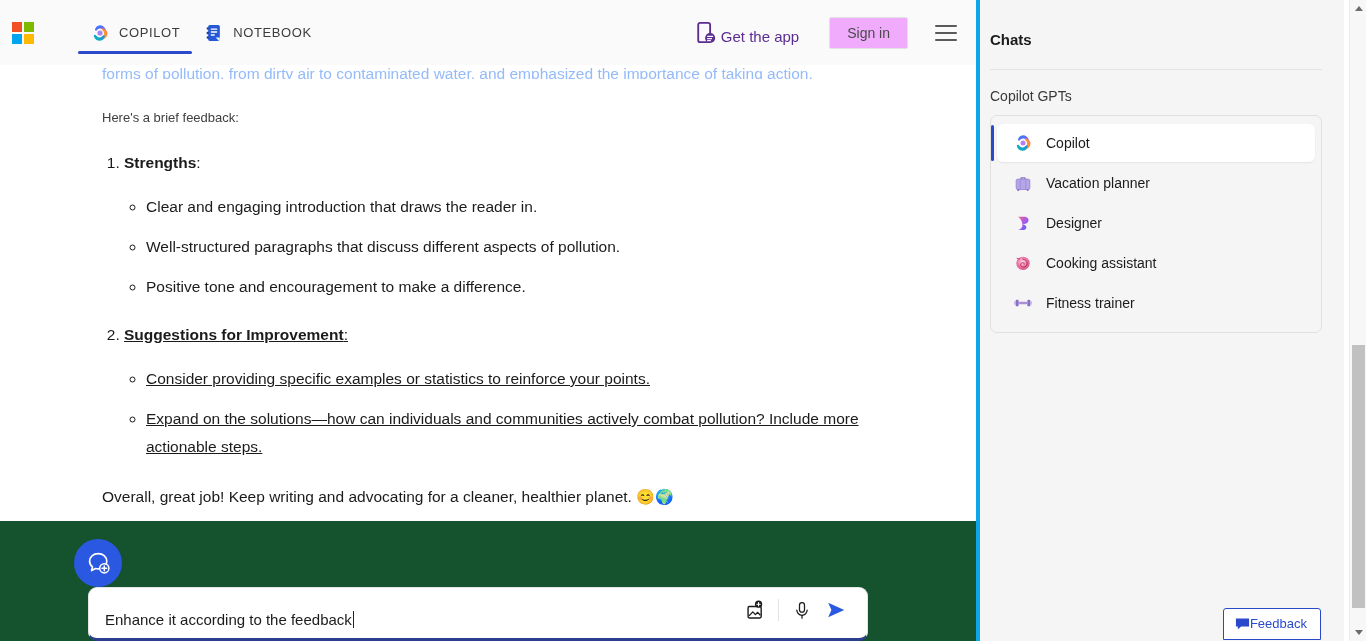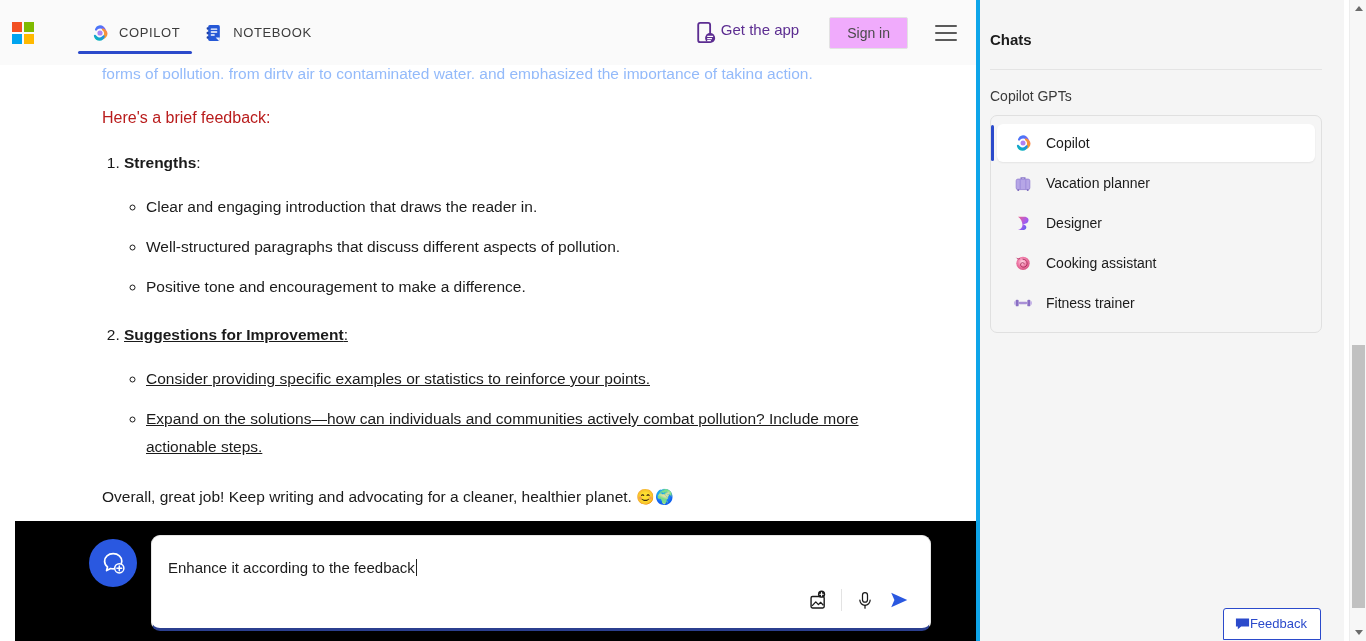--- a/index.html
+++ b/index.html
@@ -68,21 +68,21 @@
   .tab-icon { width: 20px; height: 20px; display: block; flex: none; }
 
   .header-right {
     margin-left: auto;
     display: flex;
     align-items: center;
     gap: 0px;
     padding-right: 14px;
   }
   .get-app {
-    display: flex; align-items: flex-start; gap: 4px;
+    display: flex; align-items: flex-end; gap: 4px;
     color: #5c2d91;
     font-size: 15px;
     cursor: pointer;
     padding: 6px 10px;
   }
   .get-app-icon { width: 22px; height: 24px; flex: none; }
   .signin-btn {
     margin-left: 20px;
     border: 1px solid #e2e2e2;
     background: #f0abfc;
@@ -120,23 +120,23 @@
     white-space: nowrap;
     overflow: hidden;
     line-height: 22px;
     height: 16px;
     margin-top: -2px;
     opacity: .55;
     filter: blur(.4px);
   }
 
   .lead {
-    font-size: 16px;
+    font-size: 13px;
     line-height: 24px;
-    color: #b91c1c;
+    color: #404040;
     margin-top: 27px;
   }
 
   ol.outline {
     list-style: decimal;
     margin: 21px 0 0 22px;
     padding: 0;
   }
   ol.outline > li {
     font-size: 15.5px;
@@ -165,27 +165,28 @@
     font-size: 15.5px;
     line-height: 24px;
     color: #1b1b1b;
     margin-top: 24px;
   }
   .emoji { font-size: 15px; }
 
   
   .composer-area {
     position: absolute;
-    left: 15px; right: 0; bottom: 0;
+    left: 0; right: 0; bottom: 0;
     height: 120px;
-    background: #000000;
+    background: #14532d;
     display: flex;
     align-items: flex-start;
     padding-left: 74px;
     padding-top: 14px;
+    flex-direction: column;
   }
   .newchat-btn {
     width: 48px; height: 48px;
     border-radius: 50%;
     background: #2a58e0;
     border: none;
     display: flex; align-items: center; justify-content: center;
     cursor: pointer;
     flex: none;
     margin-top: 4px;

